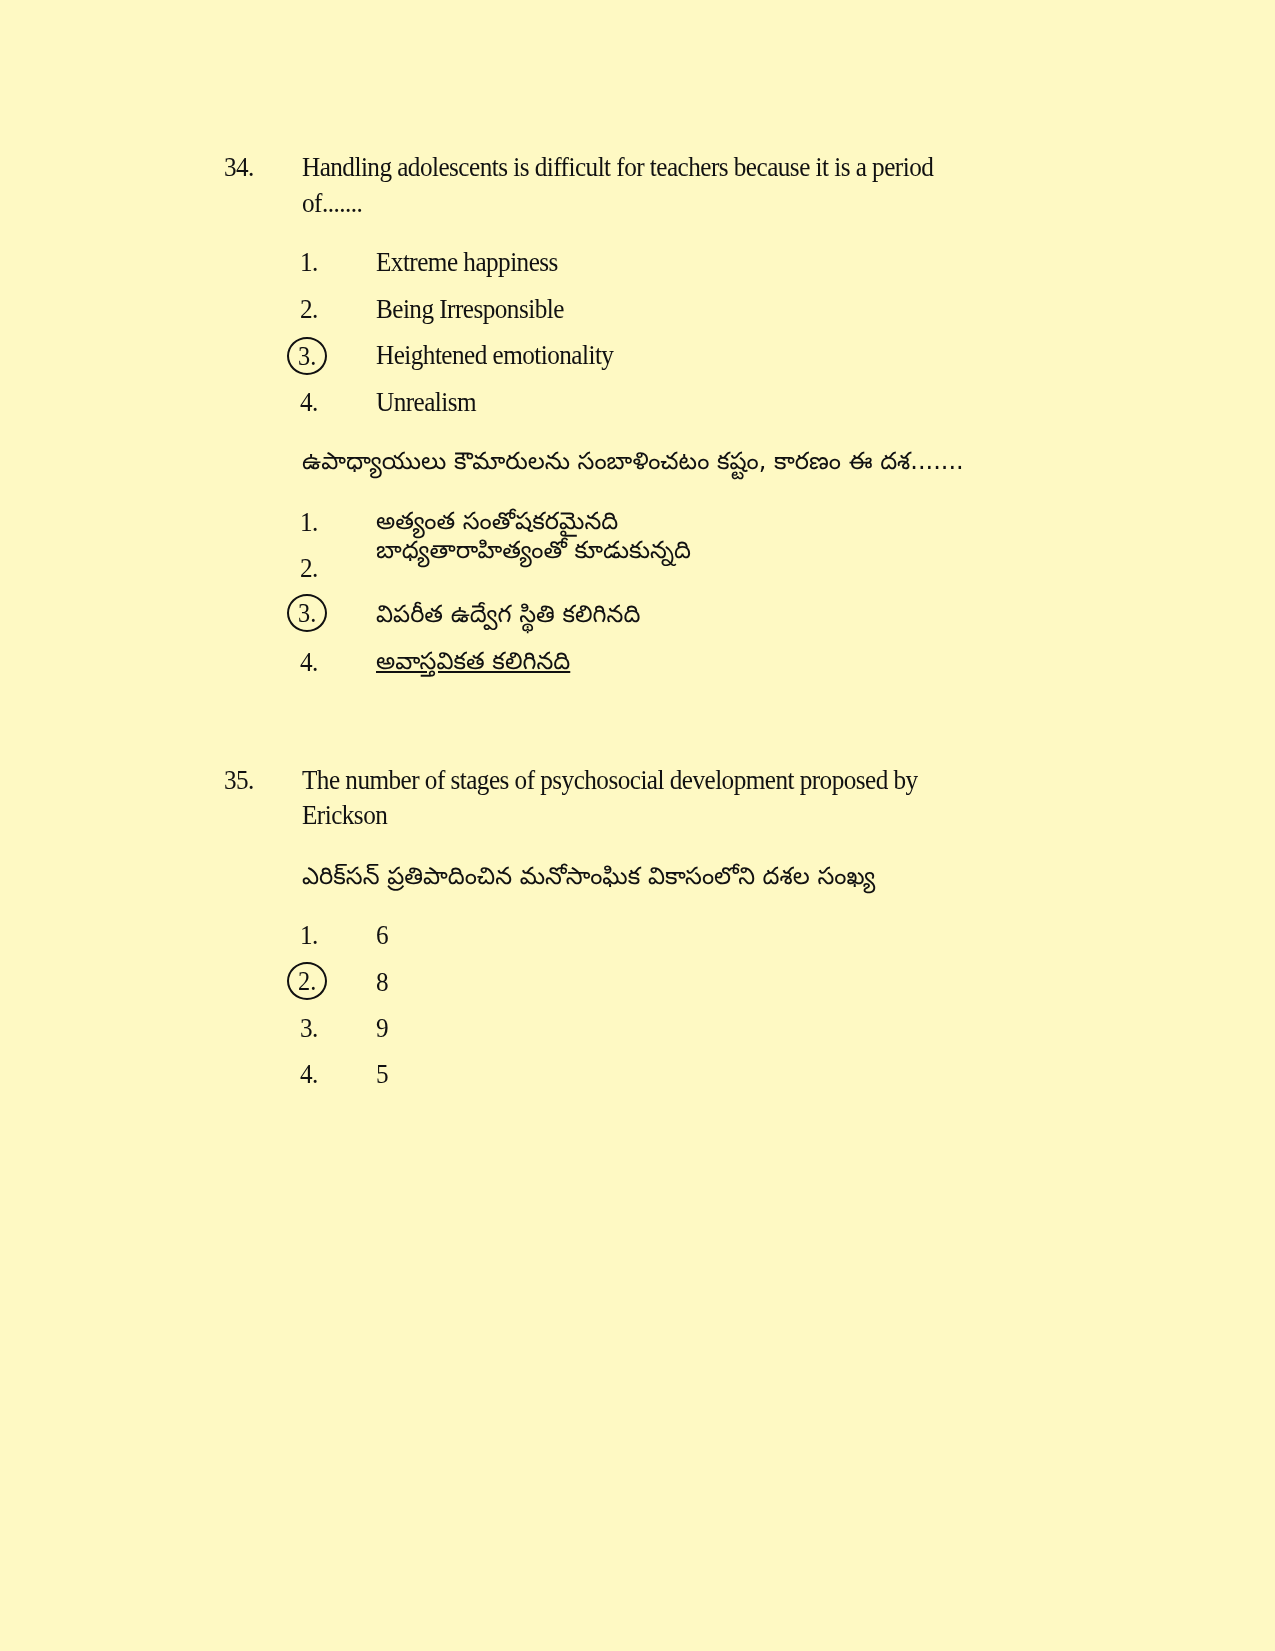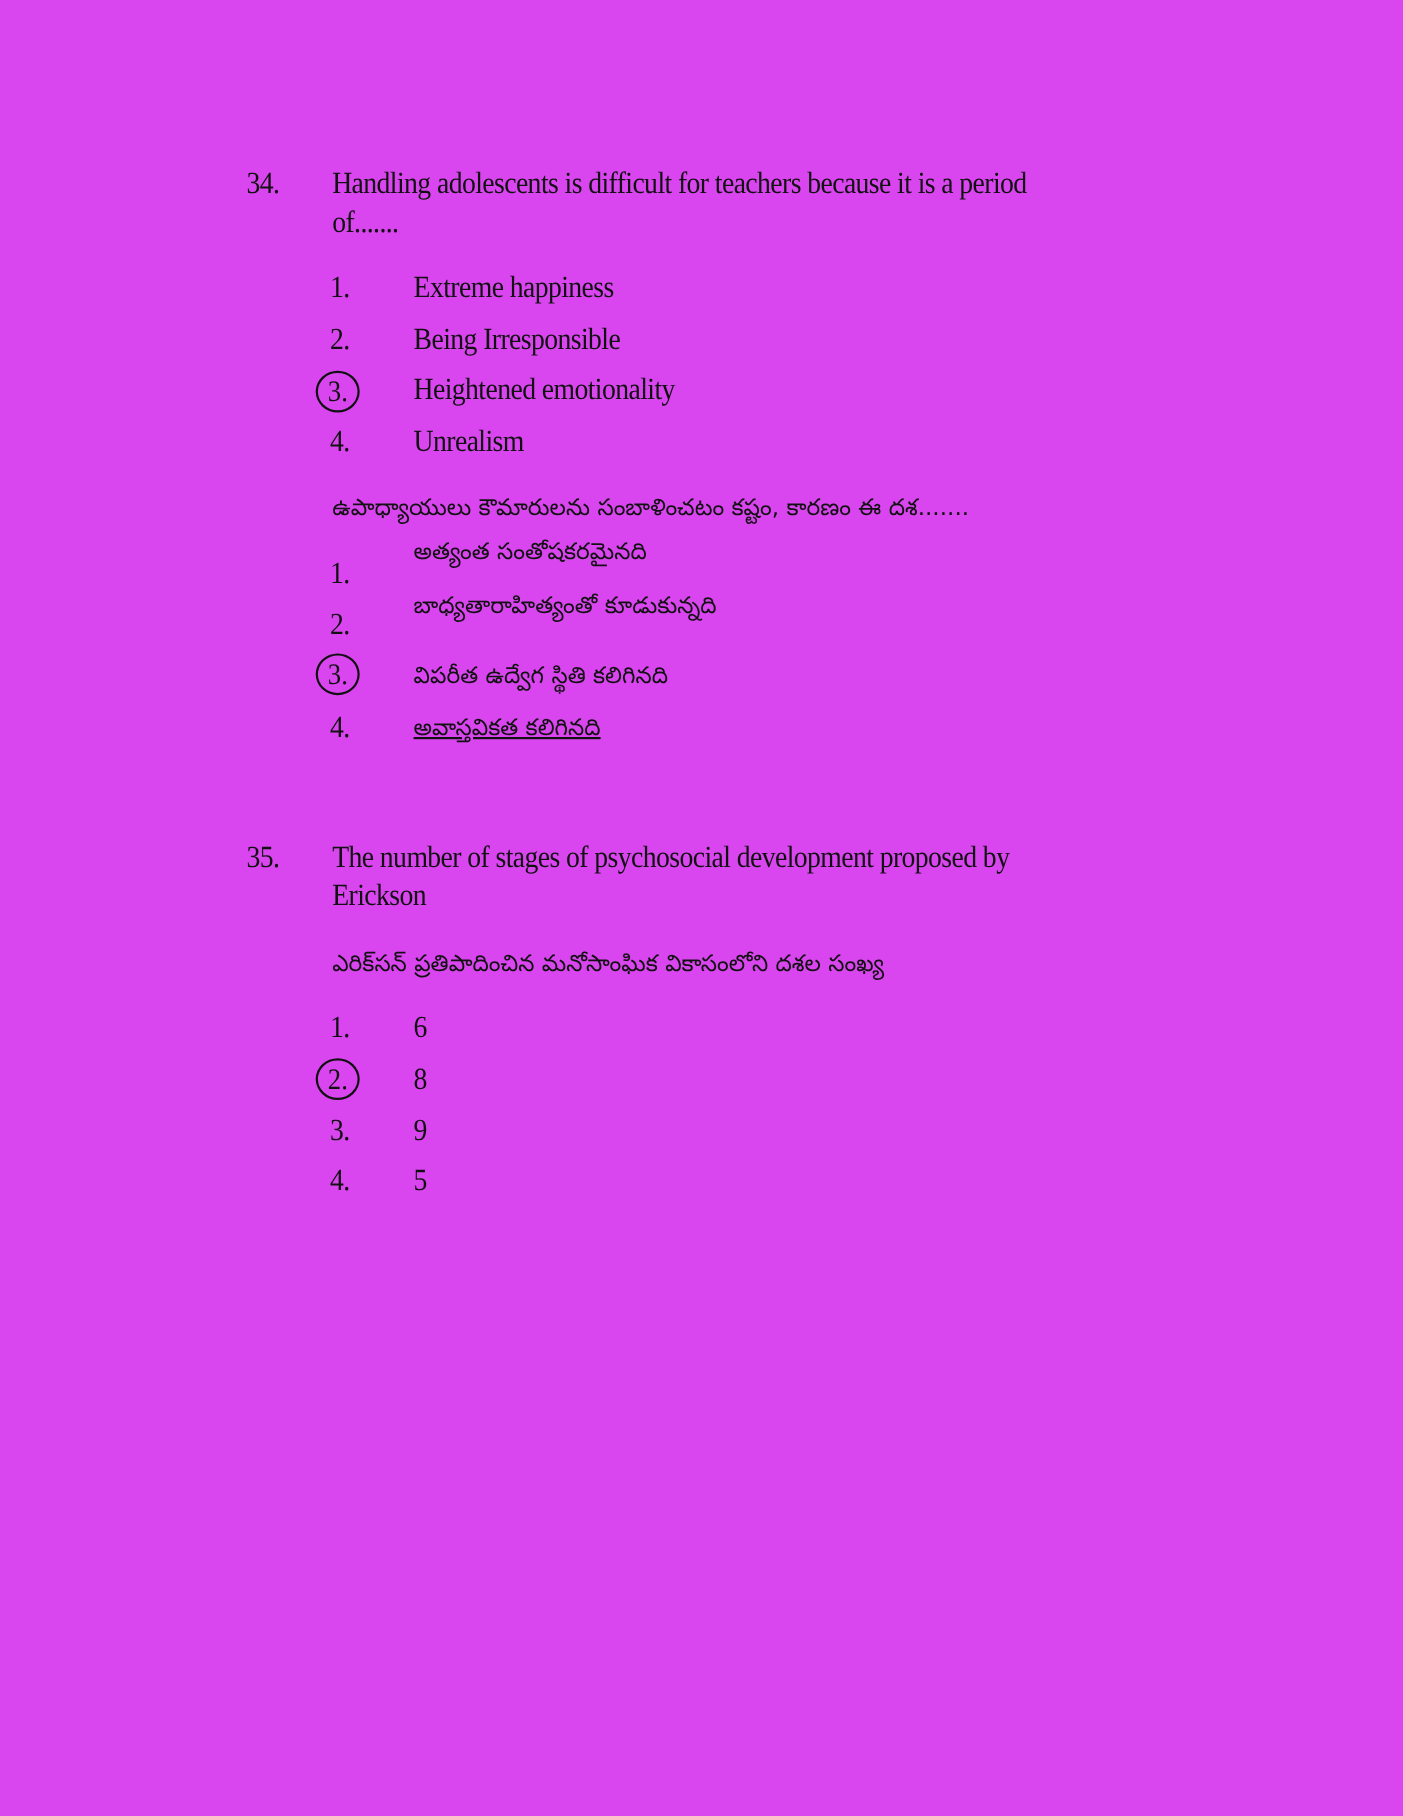--- a/index.html
+++ b/index.html
@@ -13,34 +13,34 @@
       position: relative;
       overflow: hidden;
       color: #111111;
       font-family: "Liberation Serif", "DejaVu Serif", serif;
     }
     .page {
       position: absolute;
       left: 0; top: 0;
       width: 1275px;
       height: 1651px;
-      background: #d946ef;
+      background: #fef9c3;
     }
     .abs { position: absolute; white-space: nowrap; }
     .en {
       font-family: "Liberation Serif", "DejaVu Serif", serif;
       font-size: 28px;
       letter-spacing: -0.6px;
       line-height: 34px;
       transform-origin: left center;
       transform: scaleX(0.9);
     }
     .te {
       font-family: "DejaVu Sans", "Liberation Sans", sans-serif;
-      font-size: 21px;
+      font-size: 24px;
       line-height: 34px;
       letter-spacing: 0px;
     }
     .qnum { left: 224px; }
     .qtext { left: 302px; }
     .optnum { left: 300px; }
     .opttext { left: 376px; }
     .optnum.selected {
       left: 287px;
       width: 40px;
@@ -82,21 +82,21 @@
       <div class="abs en opttext" style="top:338px;">Heightened emotionality</div>
 
       <div class="abs en optnum" style="top:385px;">4.</div>
       <div class="abs en opttext" style="top:385px;">Unrealism</div>
     </div>
 
     <div class="abs te qtext" style="top:444px;">ఉపాధ్యాయులు కౌమారులను సంబాళించటం కష్టం, కారణం ఈ దశ.......</div>
 
     <div>
       <div class="abs en optnum" style="top:505px;">1.</div>
-      <div class="abs te opttext" style="top:484px;">అత్యంత సంతోషకరమైనది</div>
+      <div class="abs te opttext" style="top:504px;">అత్యంత సంతోషకరమైనది</div>
 
       <div class="abs en optnum" style="top:551px;">2.</div>
       <div class="abs te opttext" style="top:533px;">బాధ్యతారాహిత్యంతో కూడుకున్నది</div>
 
       <div class="abs en optnum selected" style="top:594px;">
         <span>3.</span>
       </div>
       <div class="abs te opttext" style="top:597px;text-align:center;">విపరీత ఉద్వేగ స్థితి కలిగినది</div>
 
       <div class="abs en optnum" style="top:645px;">4.</div>

